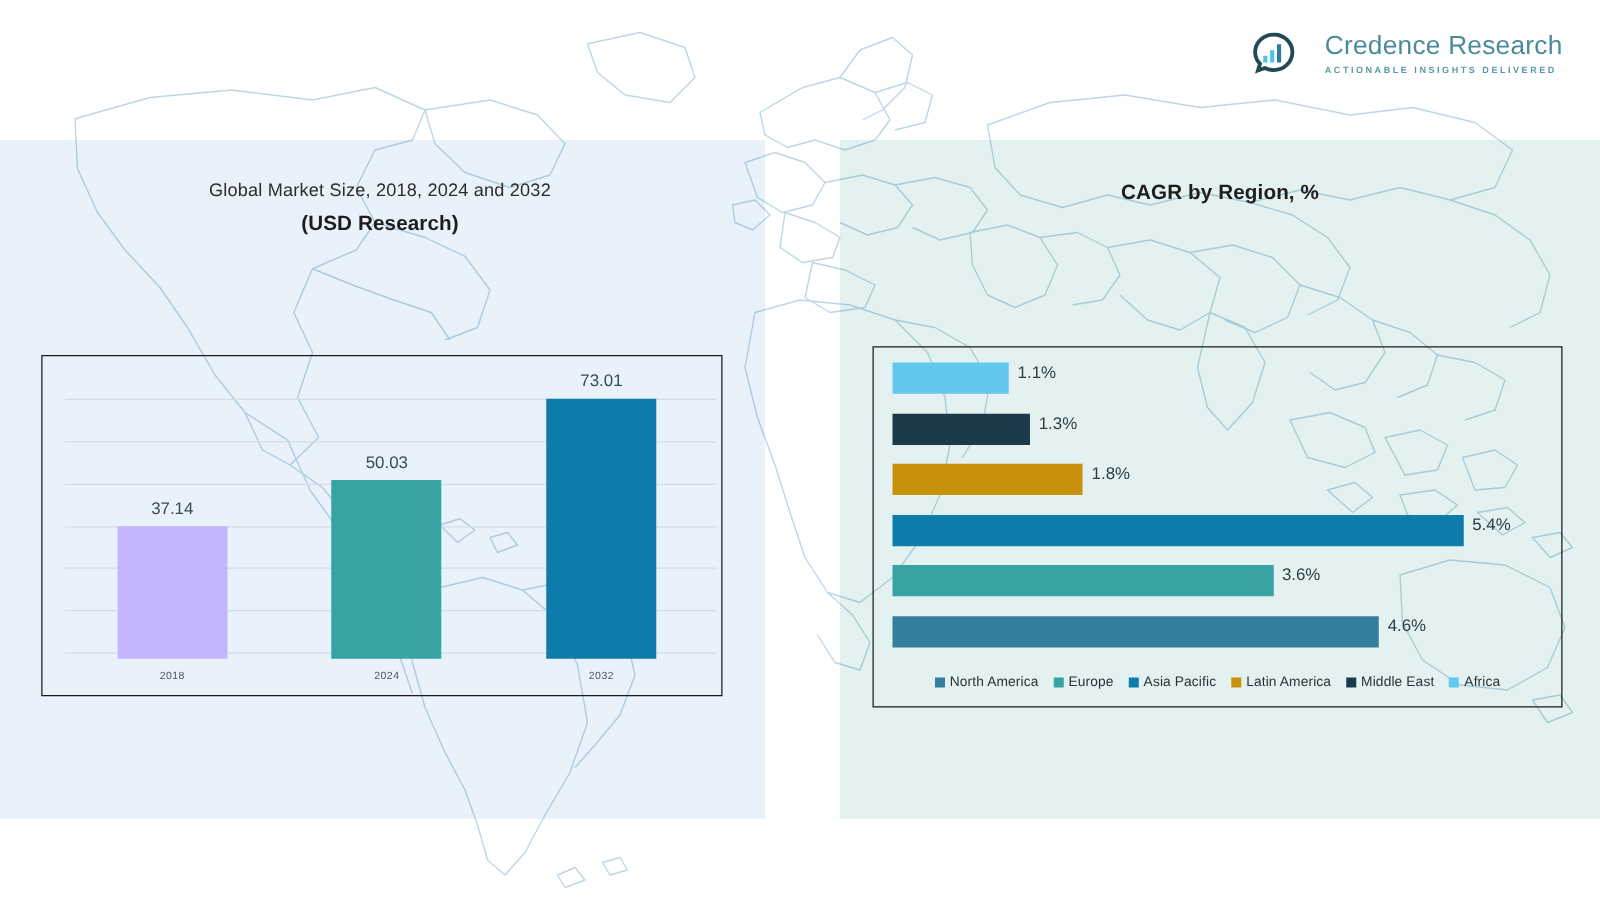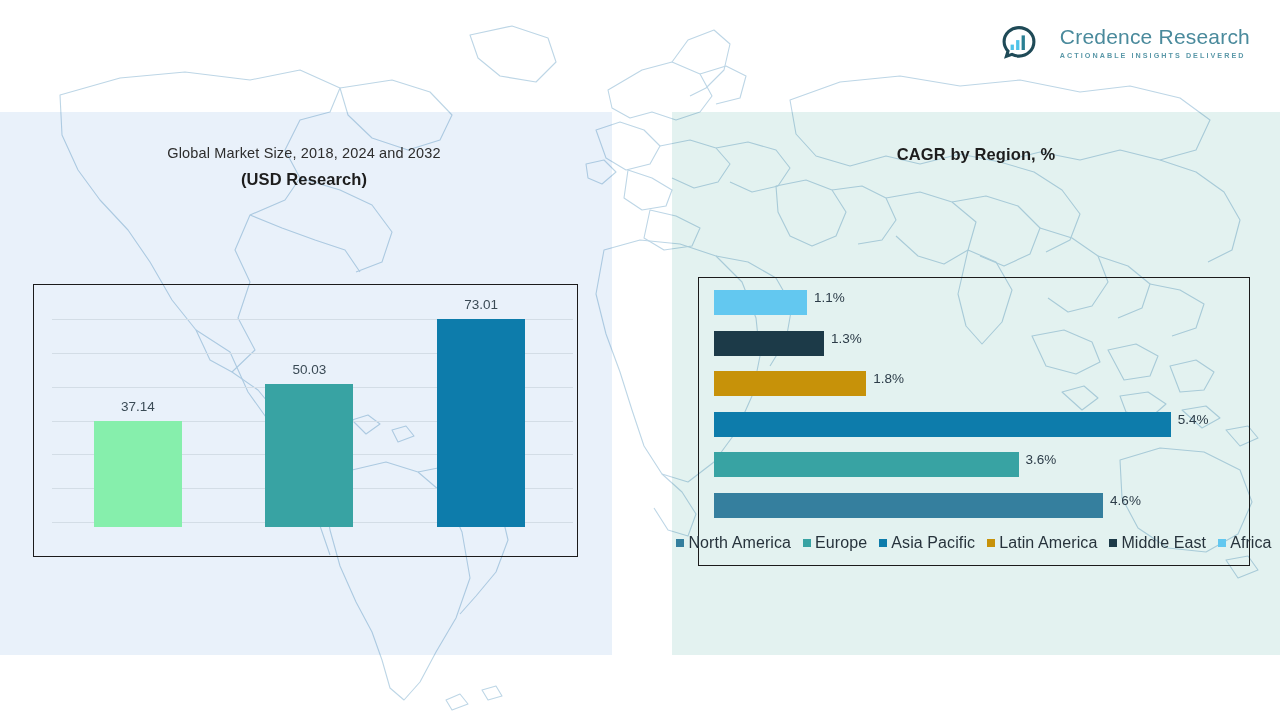--- a/index.html
+++ b/index.html
@@ -94,21 +94,21 @@
   .hbar-row { display: flex; height: 25px; }
   .hbar { height: 25px; }
   .hbar-value { font-size: 13.5px; color: #2c3c48; margin-left: 7px; white-space: nowrap; }
   #hbar-legend {
     position: absolute; left: 0; right: 0; bottom: 13px;
     display: flex; justify-content: center; align-items: center; gap: 12px;
     flex-wrap: nowrap;
   }
   .legend-item { display: flex; align-items: center; gap: 4px; }
   .legend-swatch { width: 8px; height: 8px; flex: none; }
-  .legend-label { font-size: 16px; color: #27333c; letter-spacing: 0.1px; white-space: nowrap; }
+  .legend-label { font-size: 11px; color: #27333c; letter-spacing: 0.1px; white-space: nowrap; }
 </style>
 </head>
 <body>
 
 <div id="canvas">
 
   <div id="world-map">
     <svg viewBox="0 0 1280 720" preserveAspectRatio="none" aria-hidden="true">
       <g fill="none" stroke="#bdd6e6" stroke-width="1.1" stroke-linejoin="round">
 
@@ -215,35 +215,40 @@
           <div class="gl" style="top: 12.5%;"></div>
           <div class="gl" style="top: 25%;"></div>
           <div class="gl" style="top: 37.5%;"></div>
           <div class="gl" style="top: 50%;"></div>
           <div class="gl" style="top: 62.5%;"></div>
           <div class="gl" style="top: 75%;"></div>
           <div class="gl" style="top: 87.5%;"></div>
         </div>
       <div id="vbar-plot">
           <div class="vbar-col">
-            <div class="vbar" style="height: 45.2927%; background: #86efac;">
+            <div class="vbar" style="height: 45.2927%; background: #c4b5fd;">
               <span class="vbar-value">37.14</span>
             </div>
           </div>
           <div class="vbar-col">
             <div class="vbar" style="height: 61.0122%; background: rgb(56, 163, 163);">
               <span class="vbar-value">50.03</span>
             </div>
           </div>
           <div class="vbar-col">
             <div class="vbar" style="height: 89.0366%; background: rgb(13, 124, 171);">
               <span class="vbar-value">73.01</span>
             </div>
           </div>
         </div>
+      <div id="vbar-axis">
+          <div class="vbar-tick">2018</div>
+          <div class="vbar-tick">2024</div>
+          <div class="vbar-tick">2032</div>
+        </div>
     </div>
   </div>
 
   <div class="chart-block" id="right-block">
 
     <div class="chart-heading" id="right-heading">
       <div class="heading-line2" style="margin-top:0">CAGR by Region, %</div>
     </div>
 
     <div id="hbar-frame">

